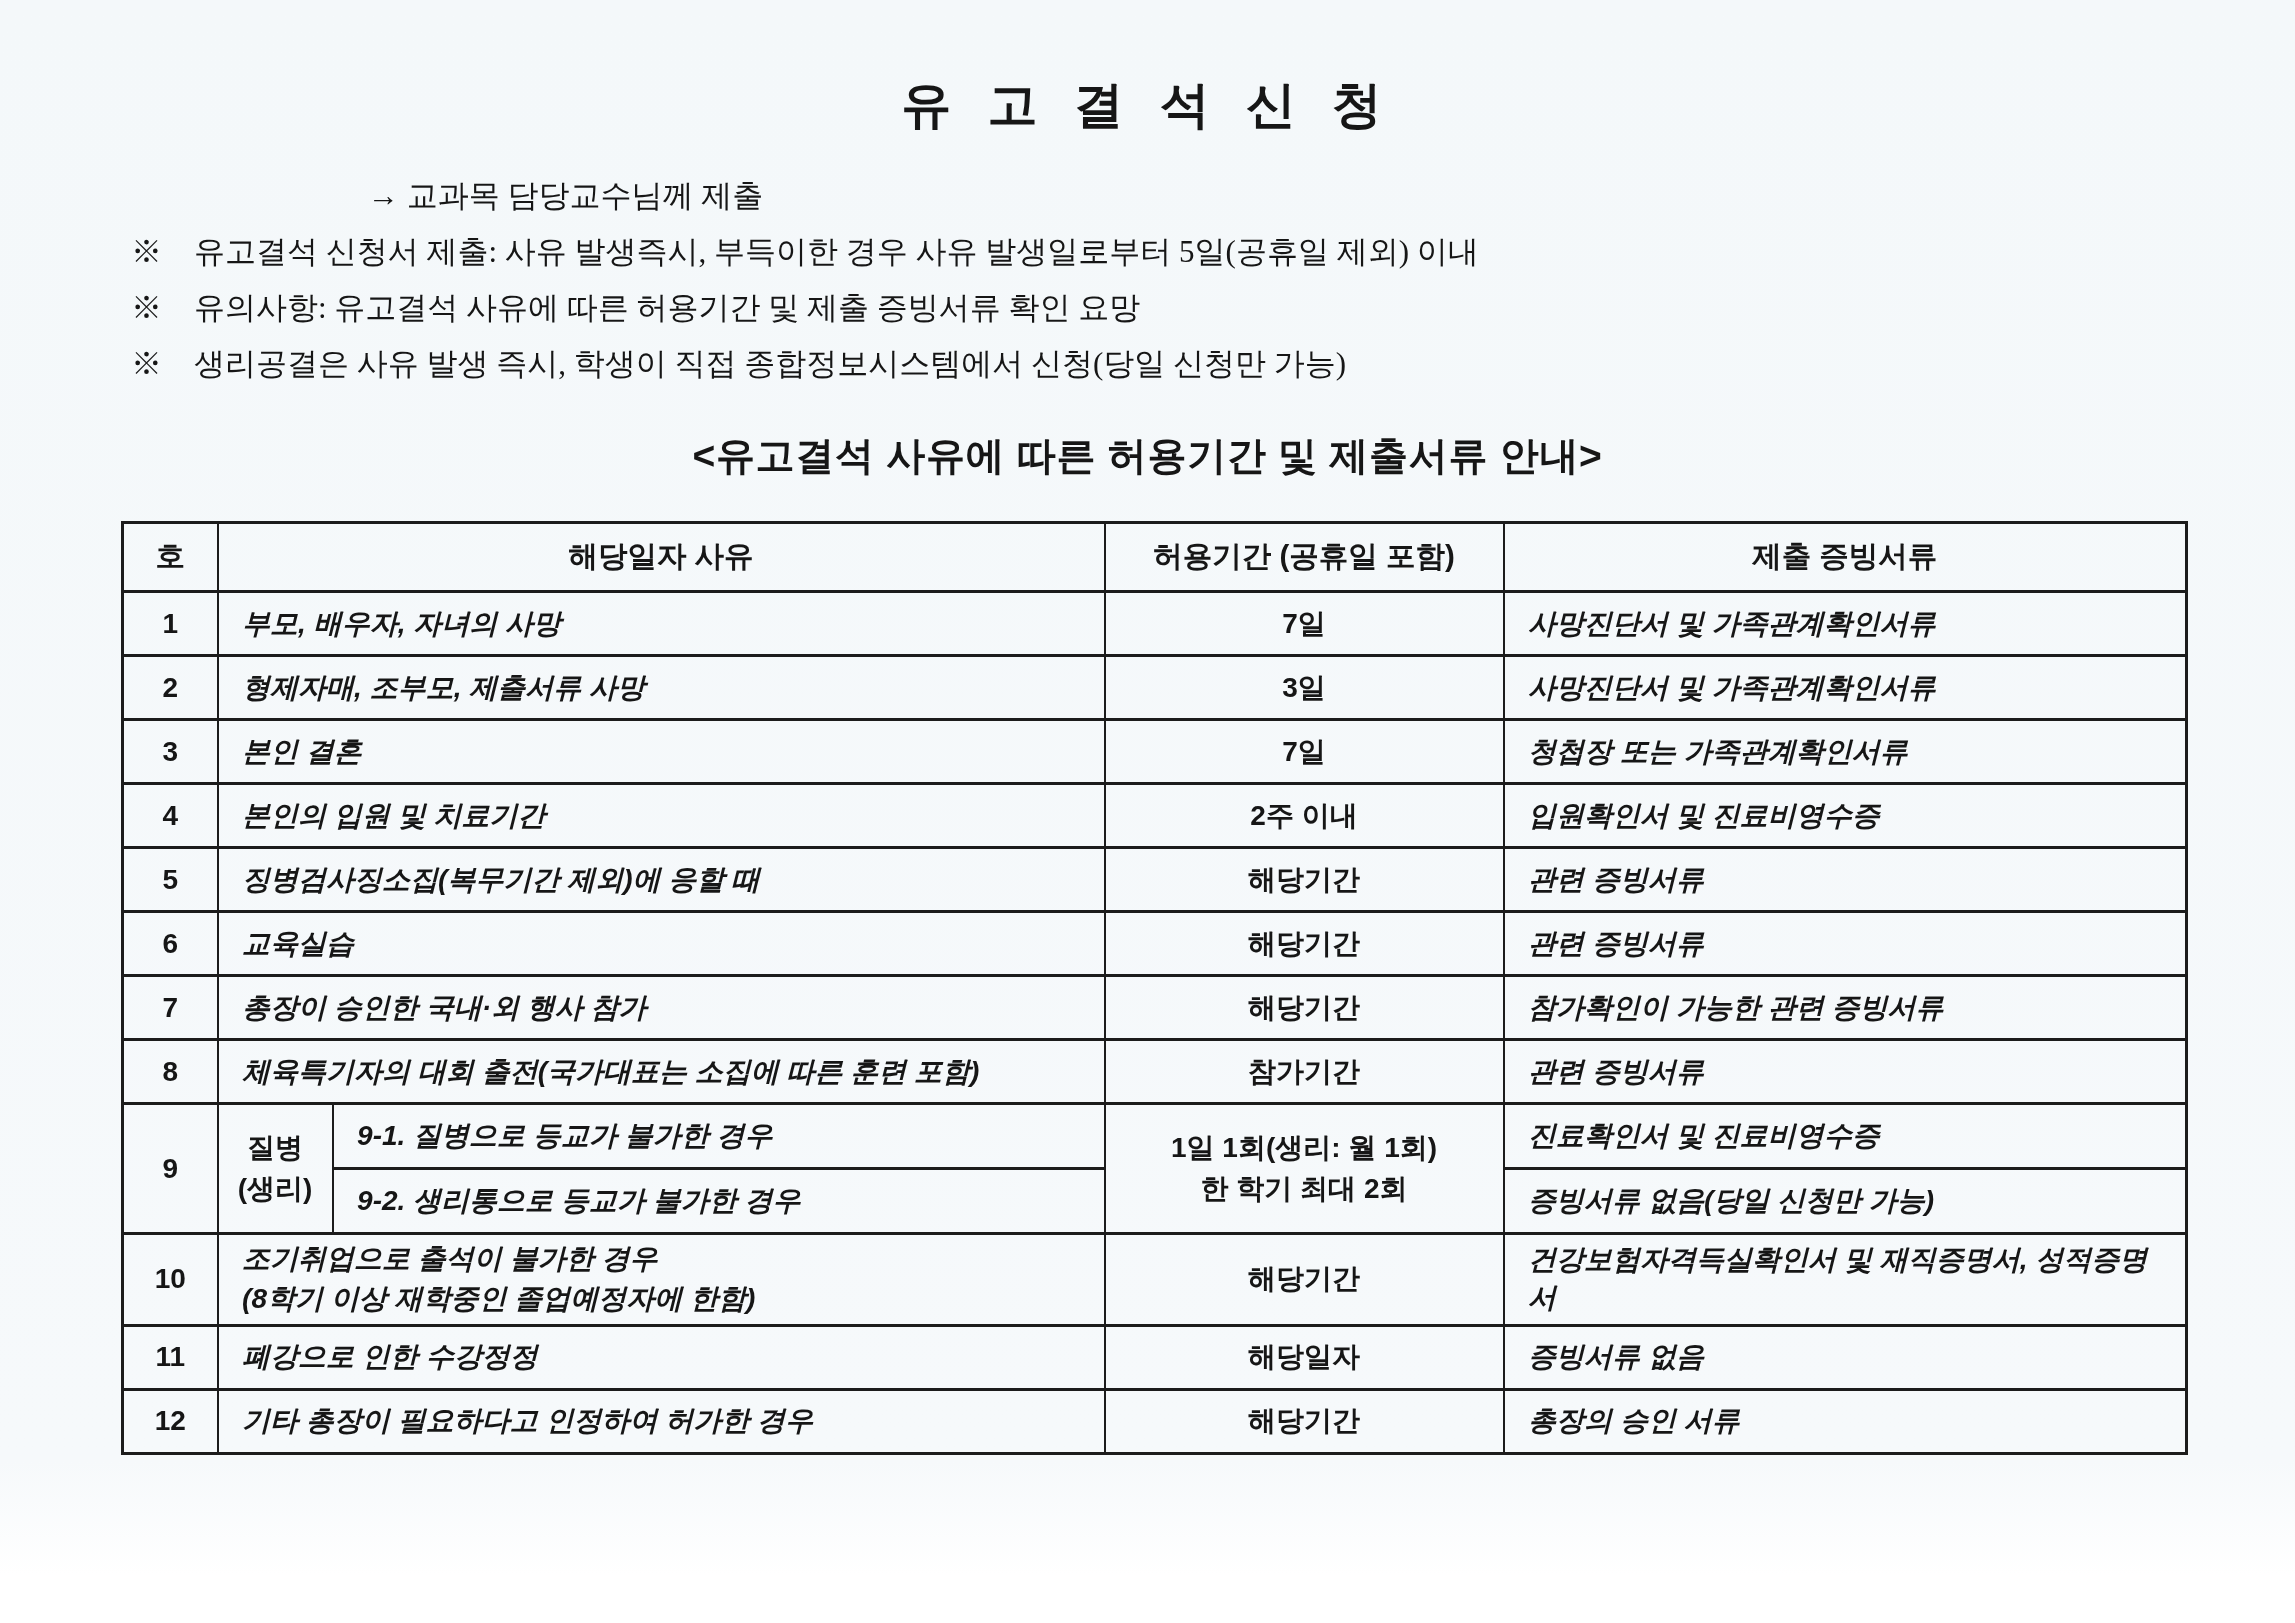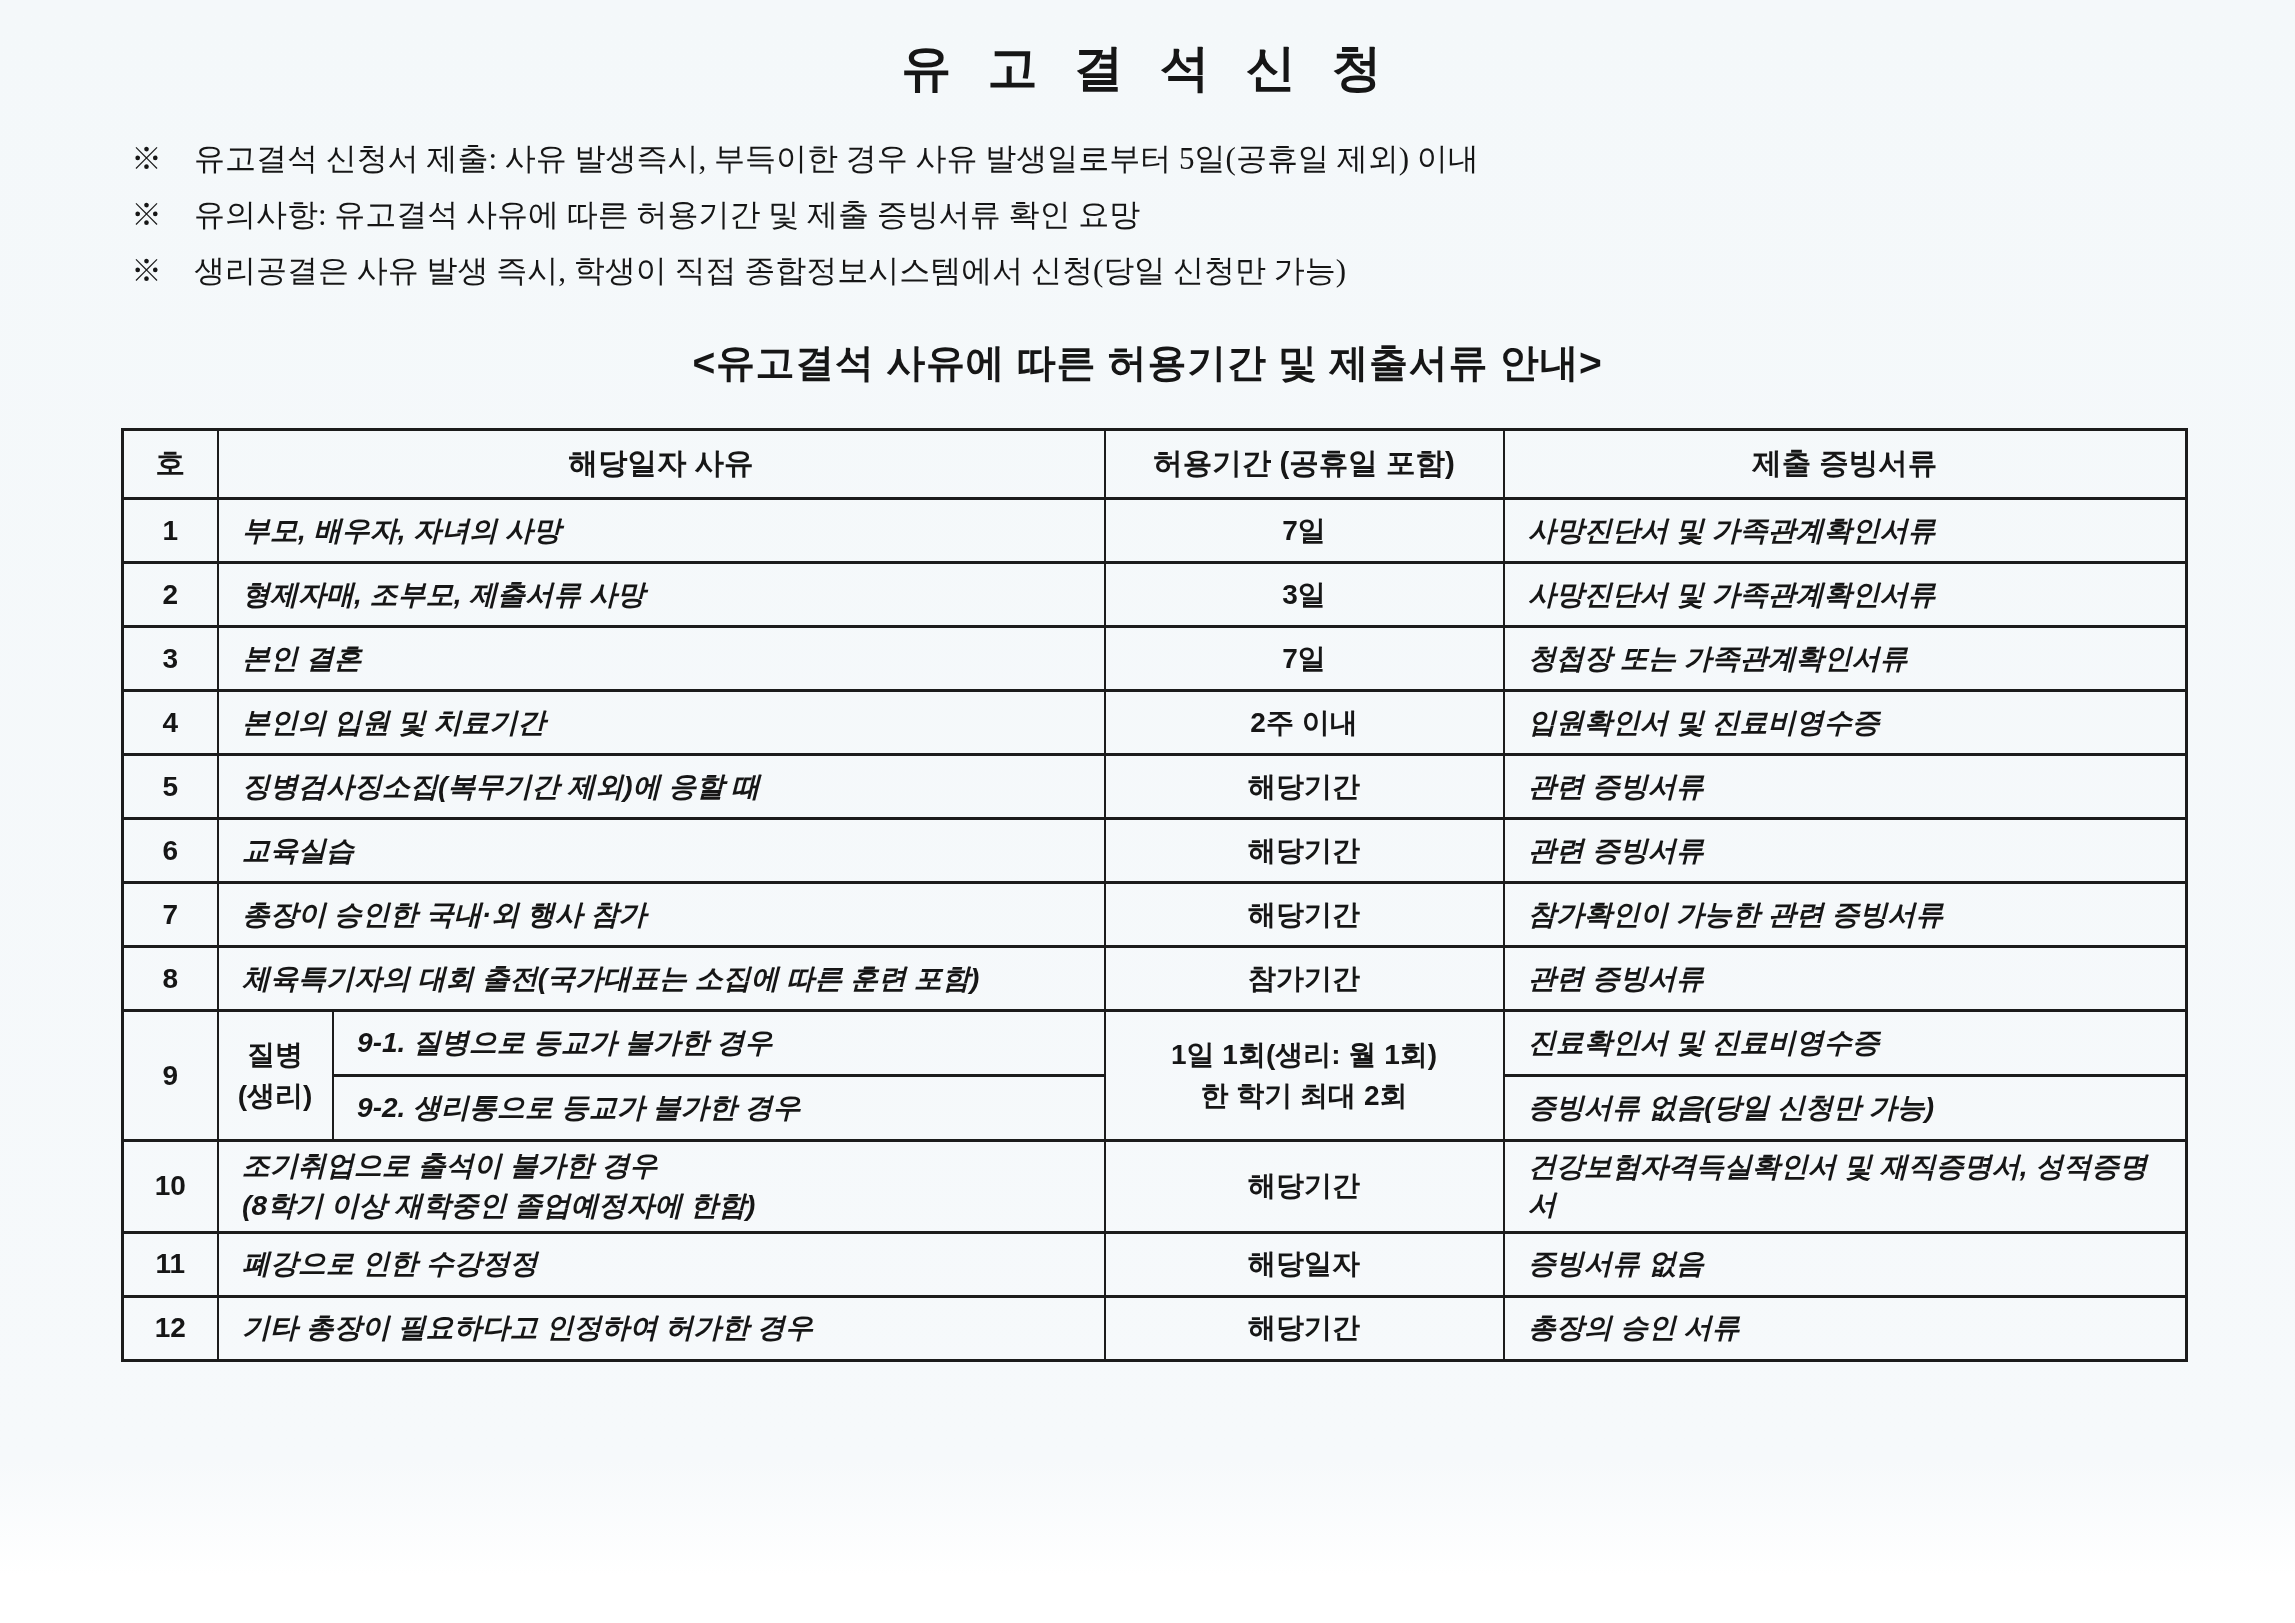--- a/index.html
+++ b/index.html
@@ -14,21 +14,21 @@
     width:2295px;
     height:1624px;
     background:linear-gradient(180deg,#f4f8fa 0%, var(--paper) 90%, #ffffff 97%);
     color:var(--ink);
     overflow:hidden;
     font-family:"Liberation Serif", serif;
   }
   
   .title{
     margin:0;
-    padding-top:35px;
+    padding-top:72px;
     text-align:center;
     font-family:"Liberation Serif", serif;
     font-size:50px;
     font-weight:600;
     letter-spacing:11.8px;
     color:var(--ink);
   }
   
   .notes{
     margin-top:29px;
@@ -84,20 +84,23 @@
   .h-tall{height:86px;}
 </style>
 </head>
 <body>
 
 <div class="page">
 
   <h1 class="title">유 고 결 석 신 청</h1>
 
   <div class="notes">
+    <div class="note indent">
+      <span class="marker"></span><span>→ 교과목 담당교수님께 제출</span>
+    </div>
     <div class="note">
       <span class="marker">※</span><span>유고결석 신청서 제출: 사유 발생즉시, 부득이한 경우 사유 발생일로부터 5일(공휴일 제외) 이내</span>
     </div>
     <div class="note">
       <span class="marker">※</span><span>유의사항: 유고결석 사유에 따른 허용기간 및 제출 증빙서류 확인 요망</span>
     </div>
     <div class="note">
       <span class="marker">※</span><span>생리공결은 사유 발생 즉시, 학생이 직접 종합정보시스템에서 신청(당일 신청만 가능)</span>
     </div>
   </div>

